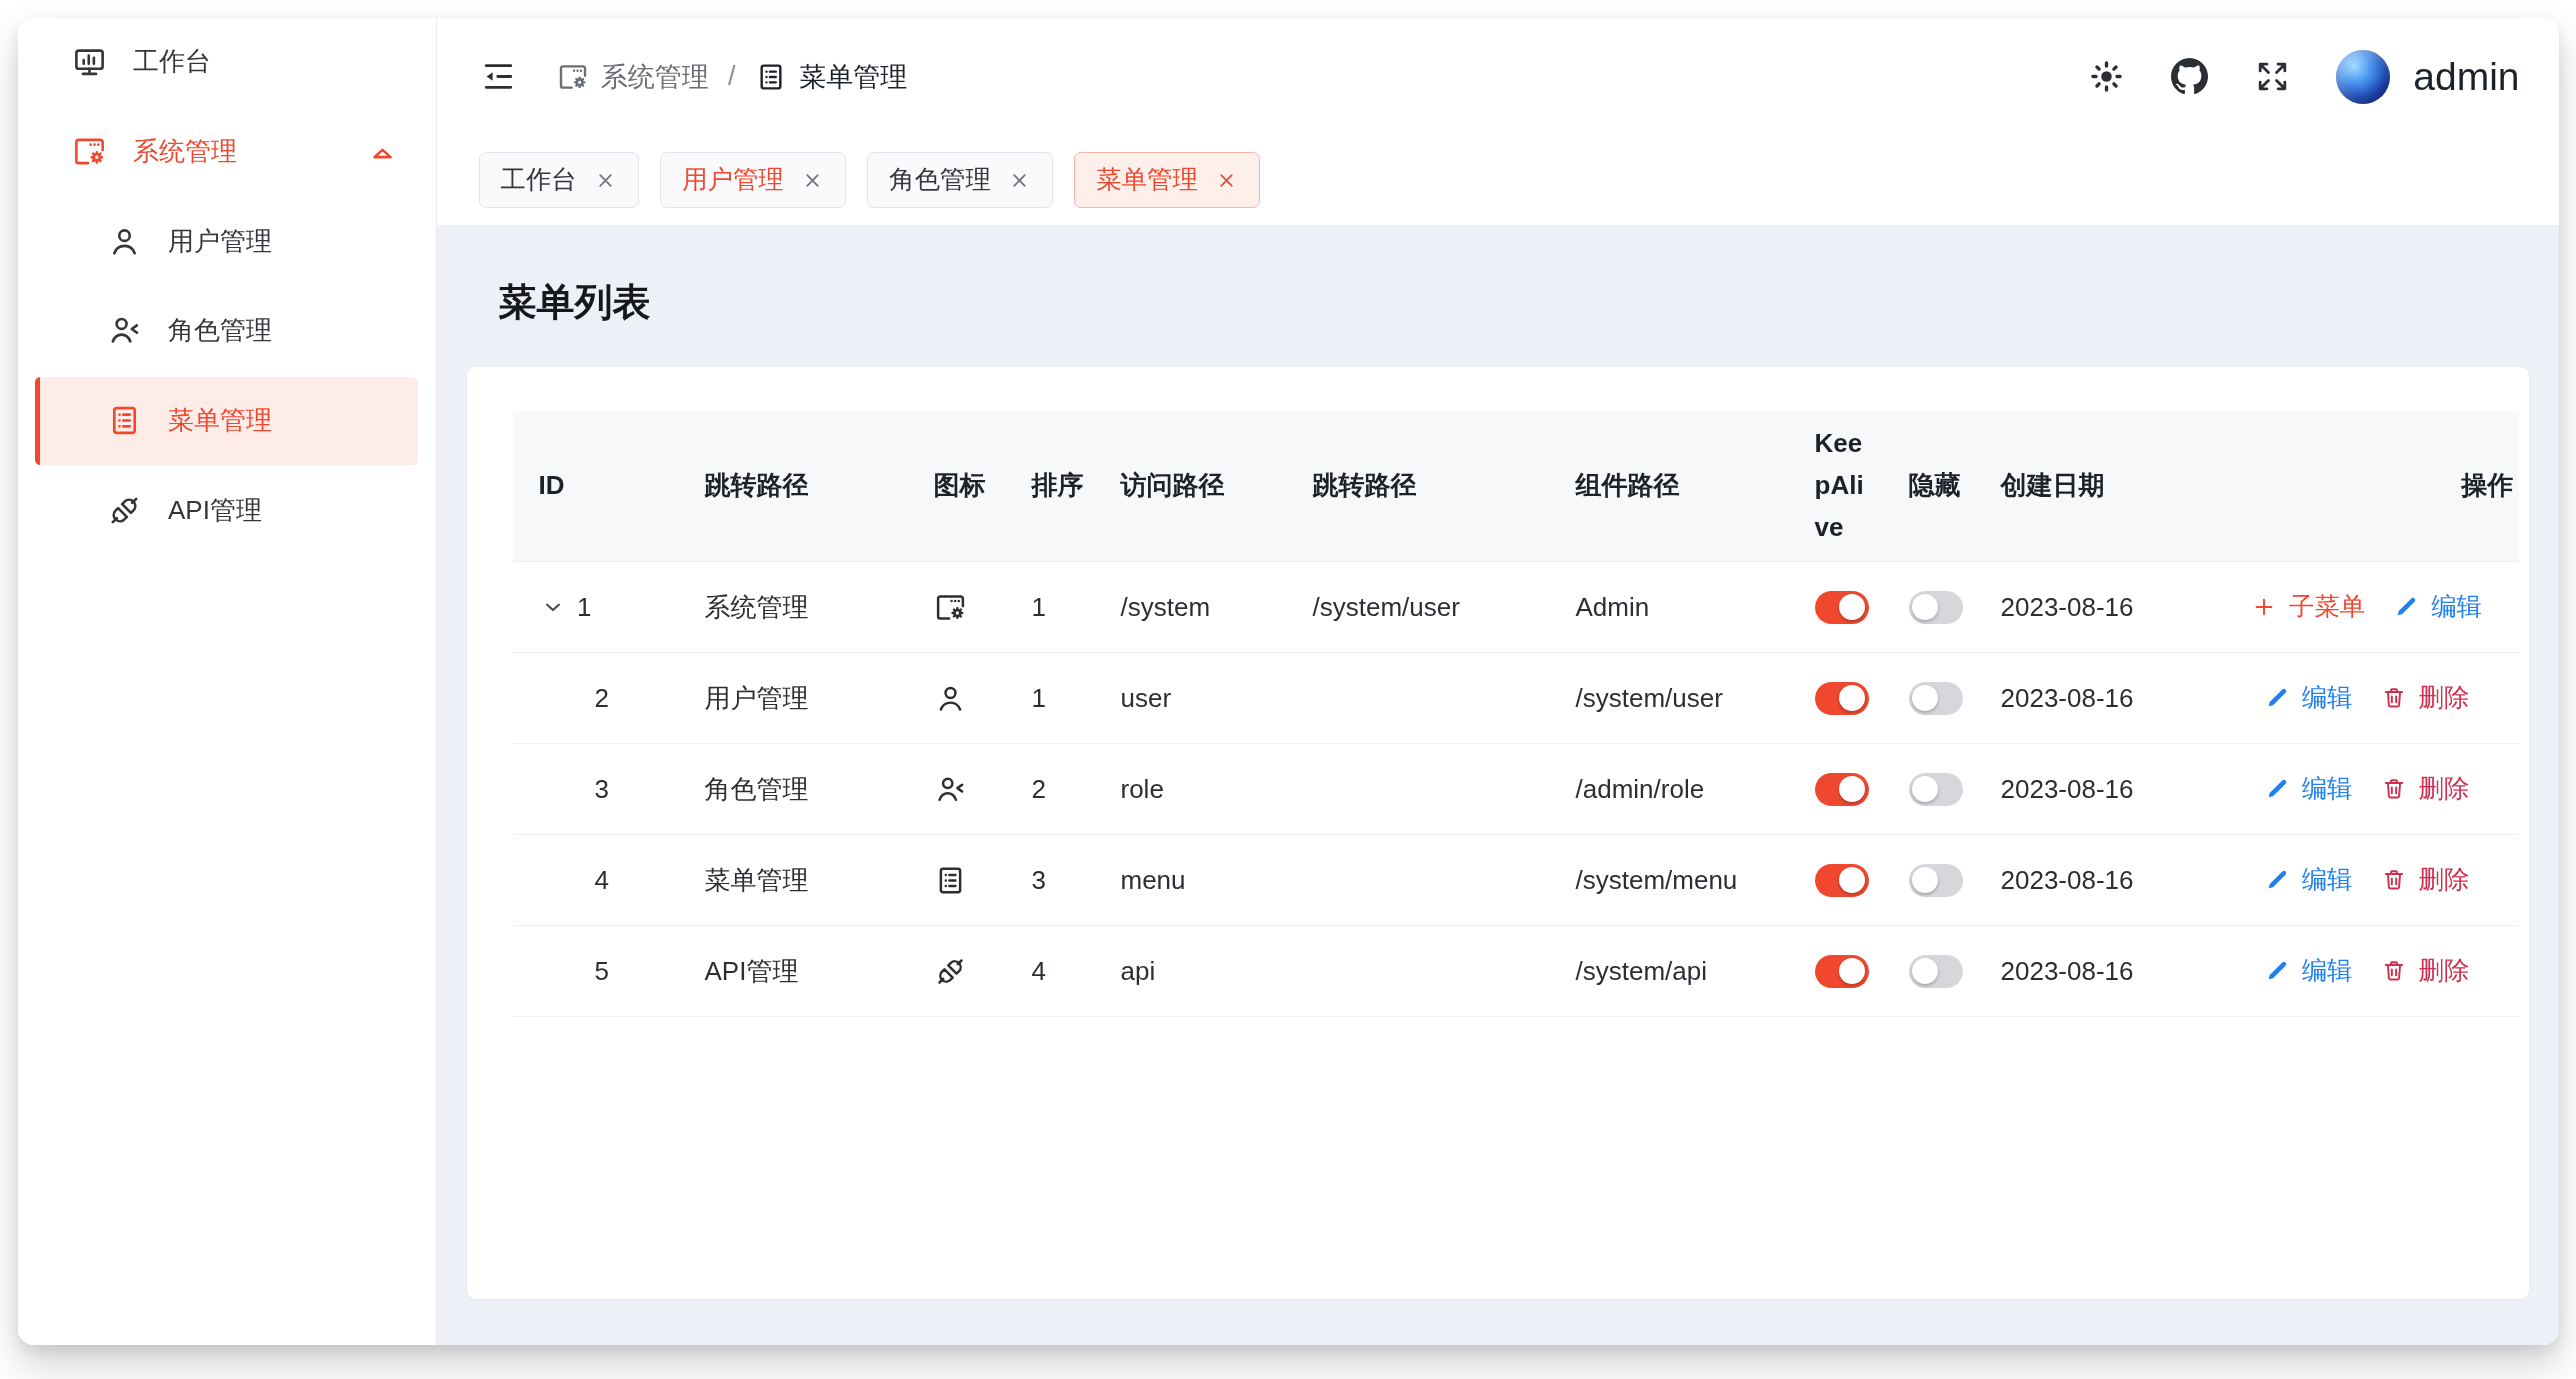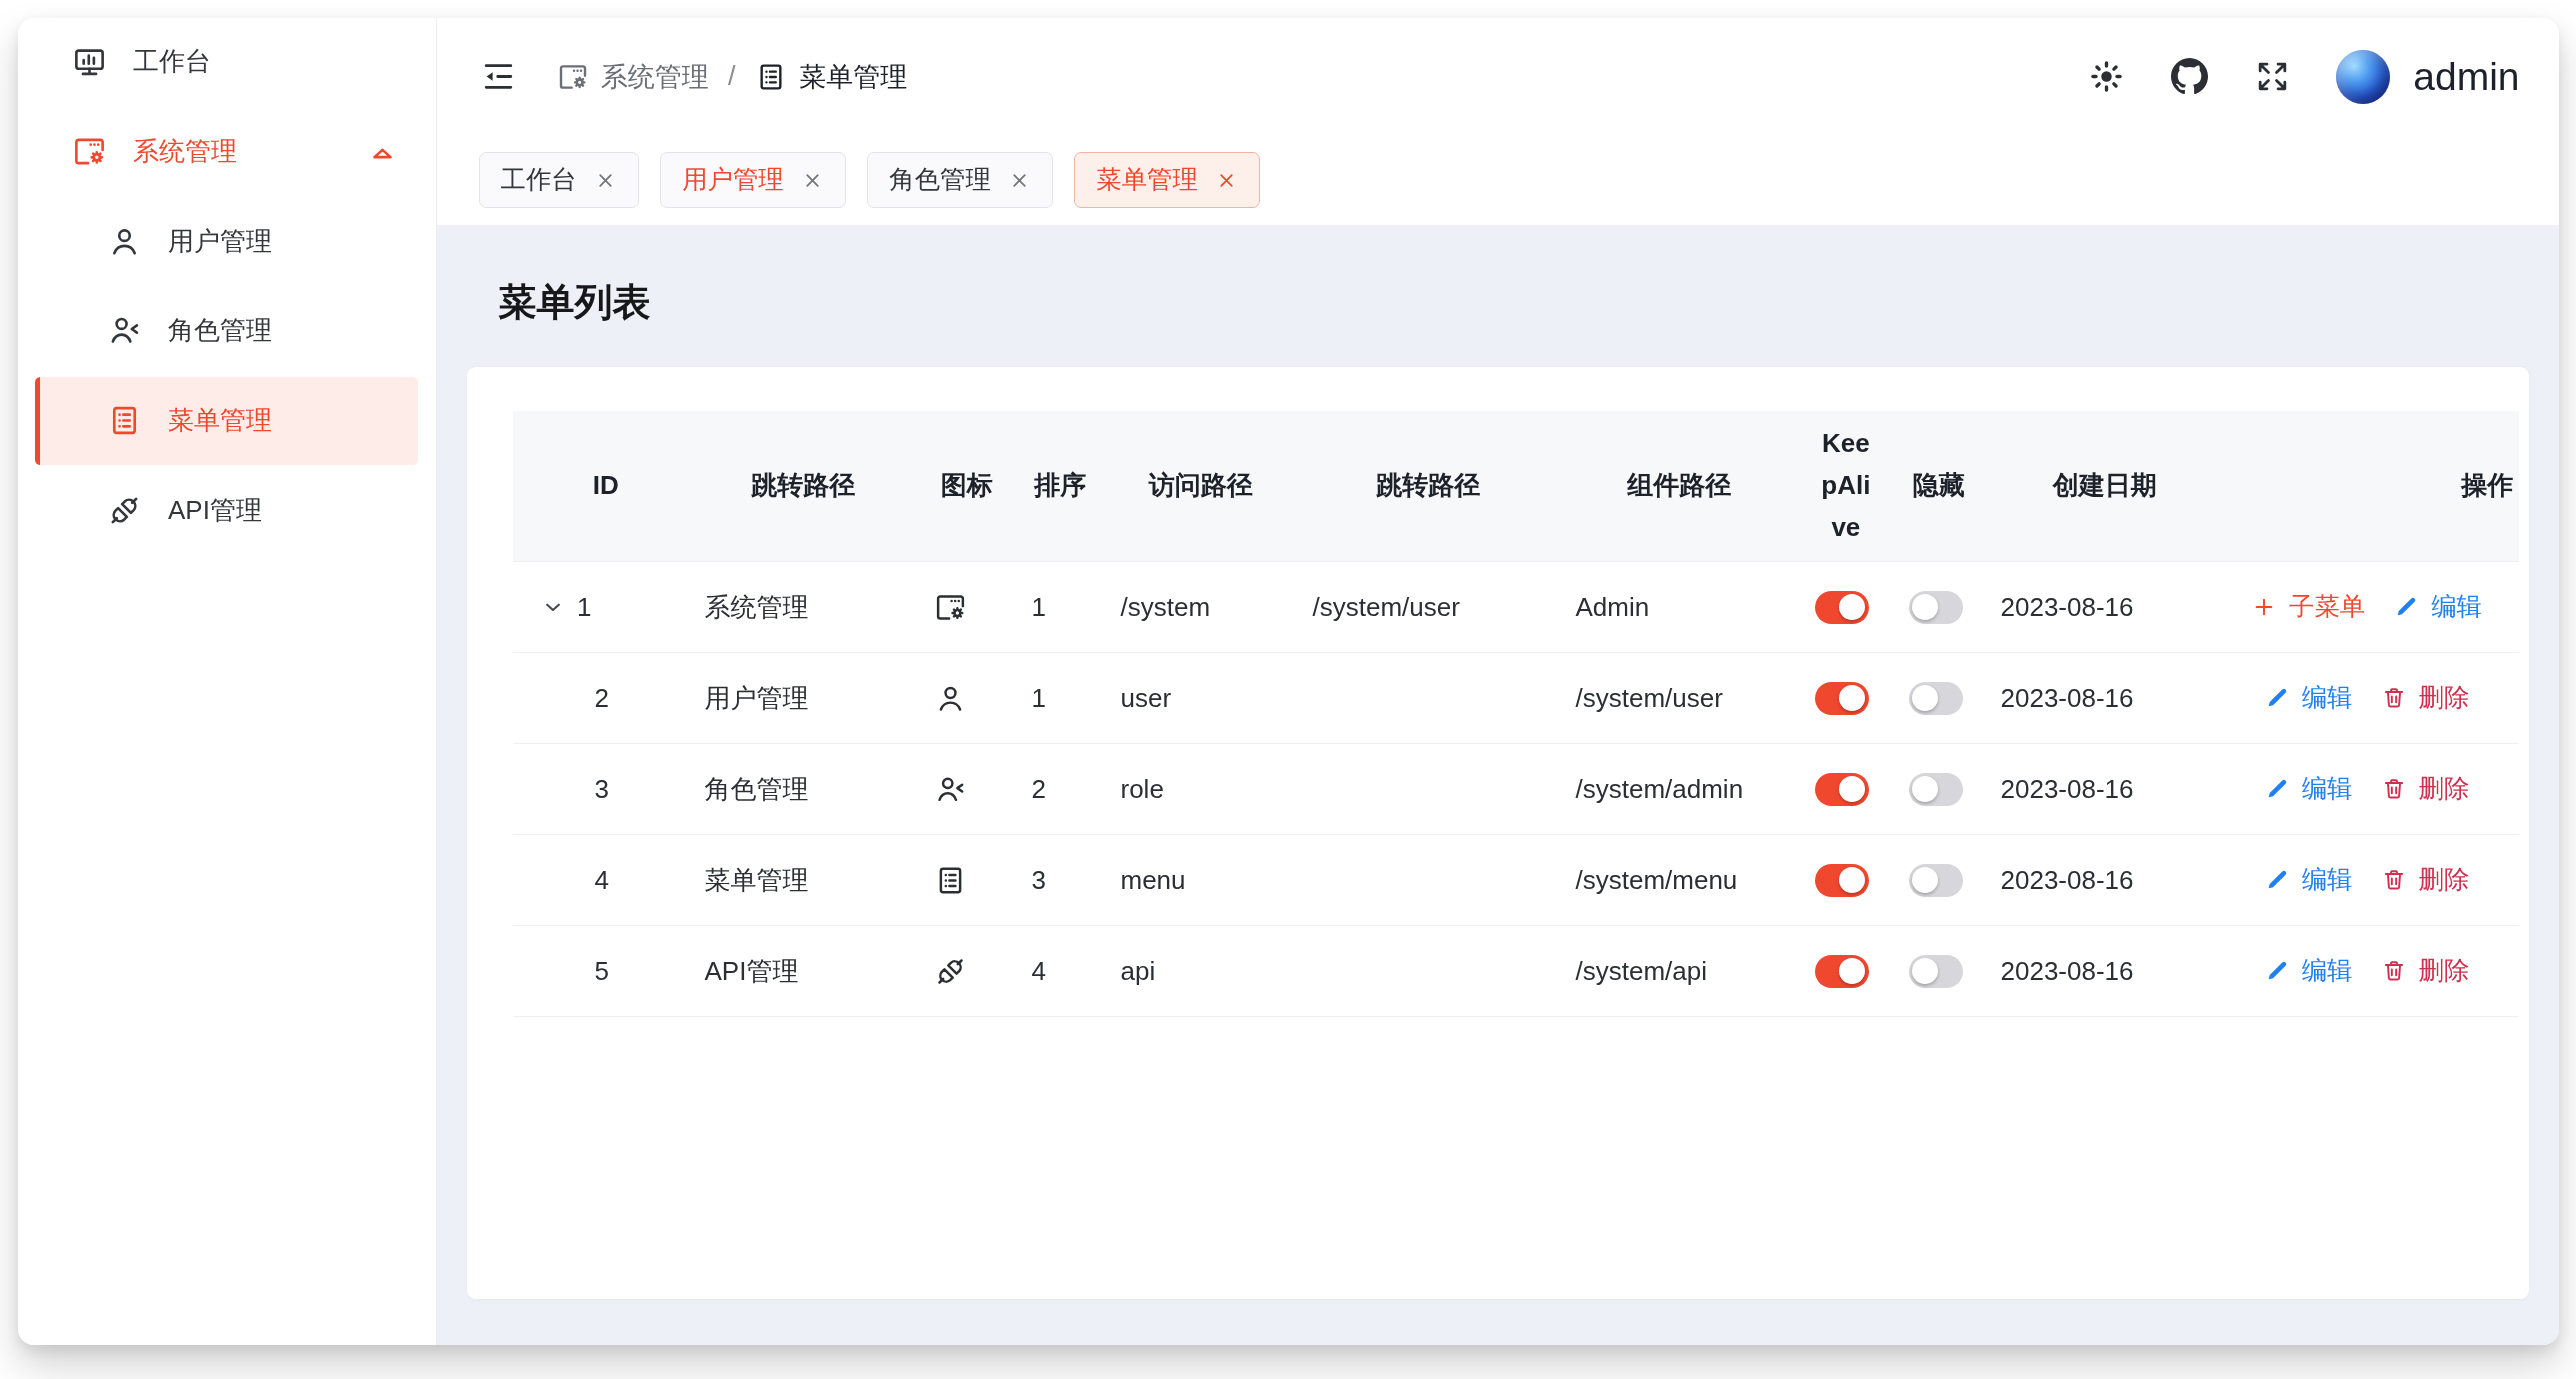--- a/index.html
+++ b/index.html
@@ -60,21 +60,21 @@
   
   .content{flex:1;background:var(--content-bg);padding:24.6px 30px 0 30px;min-height:0}
   .content-head{height:107px;display:flex;align-items:center;justify-content:space-between;padding:0 5.3px 0 32px}
   .page-title{font-size:38px;font-weight:600;color:#17181A}
   .btn-primary{display:flex;align-items:center;gap:14px;height:68px;padding:0 32px;border:none;border-radius:7px;
                background:var(--primary);color:#fff;font-size:28px;cursor:pointer;font-family:inherit}
   .btn-primary svg{width:30px;height:30px}
   .card{margin-top:10.5px;background:#fff;border-radius:8.8px;height:932px;padding:44px 46px;box-shadow:0 0.9px 3.5px rgba(0,0,0,.04)}
   
   table{width:100%;border-collapse:collapse;table-layout:fixed;font-size:26px;color:var(--text)}
-  thead th{background:#F7F8FA;text-align:center;font-weight:600;color:var(--text-strong);
+  thead th{background:#F7F8FA;text-align:left;font-weight:600;color:var(--text-strong);
            padding:0 5.3px 0 26px;height:151px;vertical-align:middle;line-height:1.6;border-bottom:0.9px solid #ECEEF2}
   th.wrap{word-break:break-all}
   th.center,td.center{text-align:right;padding-left:0}
   tbody td{height:91px;border-bottom:0.9px solid var(--line);padding-left:26px;vertical-align:middle;background:#fff}
   .idcell{display:flex;align-items:center;gap:10.5px}
   .idcell .expander{width:28px;height:28px;color:#46494D;cursor:pointer;flex:none}
   .idcell.child{padding-left:56px}
   td svg.row-icon{width:33px;height:33px;color:#2B2F33;display:block}
   
   .switch{width:54px;height:33px;border-radius:16.7px;position:relative;cursor:pointer;display:inline-block;vertical-align:middle}
@@ -379,21 +379,21 @@
                 </td>
                 <td><span>角色管理</span></td>
                 <td><span><svg viewBox="0 0 24 24" fill="none" stroke="currentColor" stroke-width="1.8" stroke-linecap="round" stroke-linejoin="round" class="row-icon">
                       <circle cx="10" cy="7.5" r="3.4"></circle>
                       <path d="M4 19.5c1.2-3.2 3.4-4.7 6-4.7s4.8 1.5 6 4.7"></path>
                       <path d="M20.5 8.5L17 11l3.5 2.5"></path>
                     </svg></span></td>
                 <td><span>2</span></td>
                 <td><span>role</span></td>
                 <td><span></span></td>
-                <td><span>/system/admin</span></td>
+                <td><span>/admin/role</span></td>
                 <td><div class="switch on"><div class="knob"></div></div></td>
                 <td><div class="switch off"><div class="knob"></div></div></td>
                 <td><span>2023-08-16</span></td>
                 <td class="center">
                   <div class="ops">
                     <span class="action info">
                       <span style="width: 26px; height: 26px; display: flex;">
                         <svg viewBox="0 0 24 24">
                           <path fill="currentColor" d="M4.3 19.7l1-4L16.9 4.1a2.1 2.1 0 0 1 3 3L8.3 18.7l-4 1z"></path>
                         </svg>

